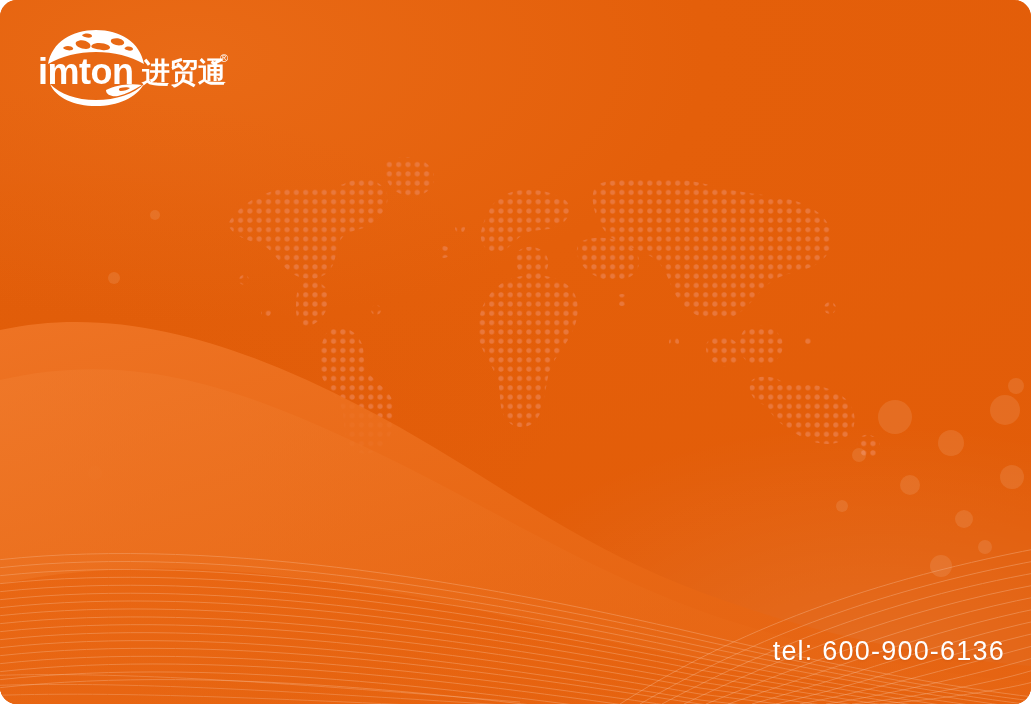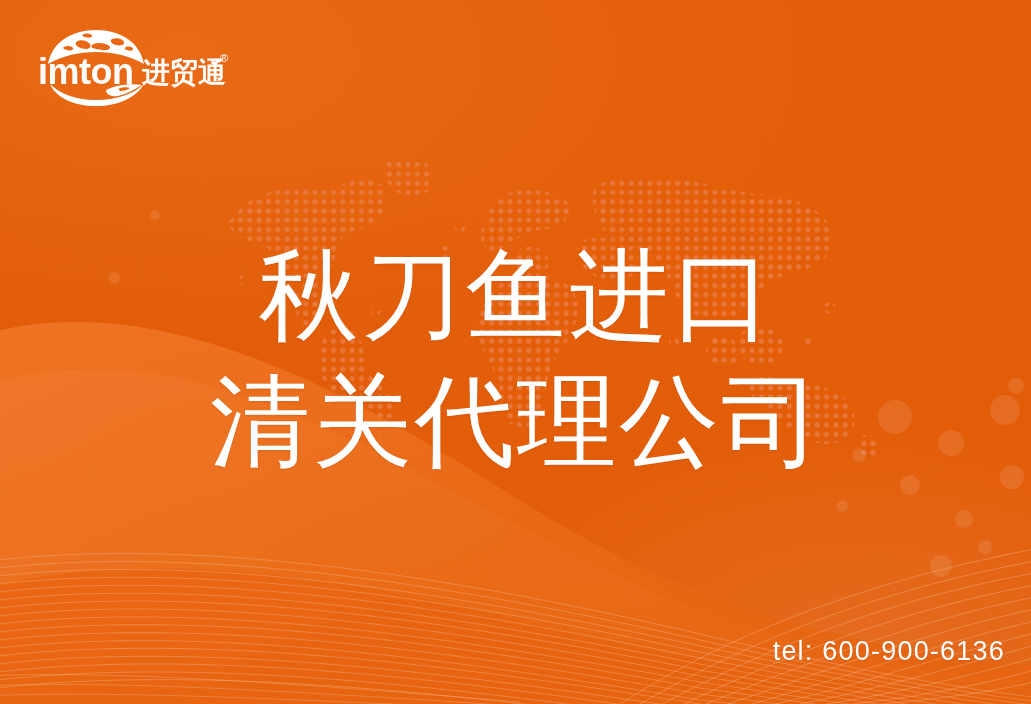--- a/index.html
+++ b/index.html
@@ -13,20 +13,21 @@
   }
 
   
   .banner {
     position: relative;
     width: 1031px;
     height: 704px;
     overflow: hidden;
     background: #e6600c;
     user-select: none;
+    border-radius: 17px;
   }
 
   
   .bg-base {
     position: absolute;
     inset: 0;
     background:
       radial-gradient(120% 90% at 18% 8%, #e96a16 0%, #e45f0a 42%, #e25c08 100%);
   }
 
@@ -353,20 +354,16 @@
 
         <text x="4" y="56" font-family="'Liberation Sans','DejaVu Sans',sans-serif" font-size="36" font-weight="bold" fill="#ffffff" letter-spacing="-0.5">imton</text>
 
         <text x="108" y="54" font-family="'Liberation Sans','DejaVu Sans',sans-serif" font-size="28" font-weight="bold" fill="#ffffff" letter-spacing="0">进贸通</text>
 
         <text x="186" y="34" font-family="'Liberation Sans','DejaVu Sans',sans-serif" font-size="11" fill="#ffffff">®</text>
       </svg>
     </div>
   </div>
 
-  <div class="headline">
-    <span class="line line-1">秋刀鱼进口</span>
-    <span class="line line-2">清关代理公司</span>
-  </div>
 
   <div class="phone">tel: 600-900-6136</div>
 
 </div>
 
 </body></html>

